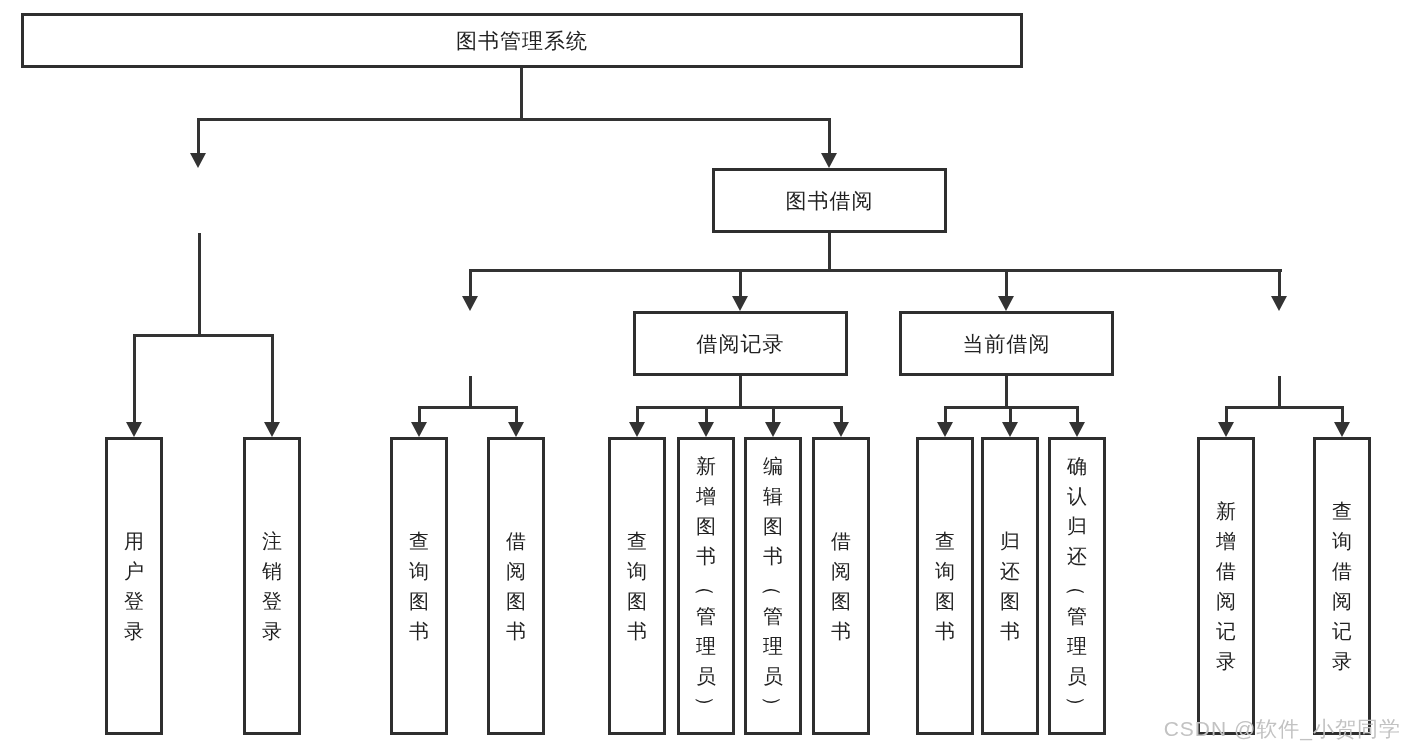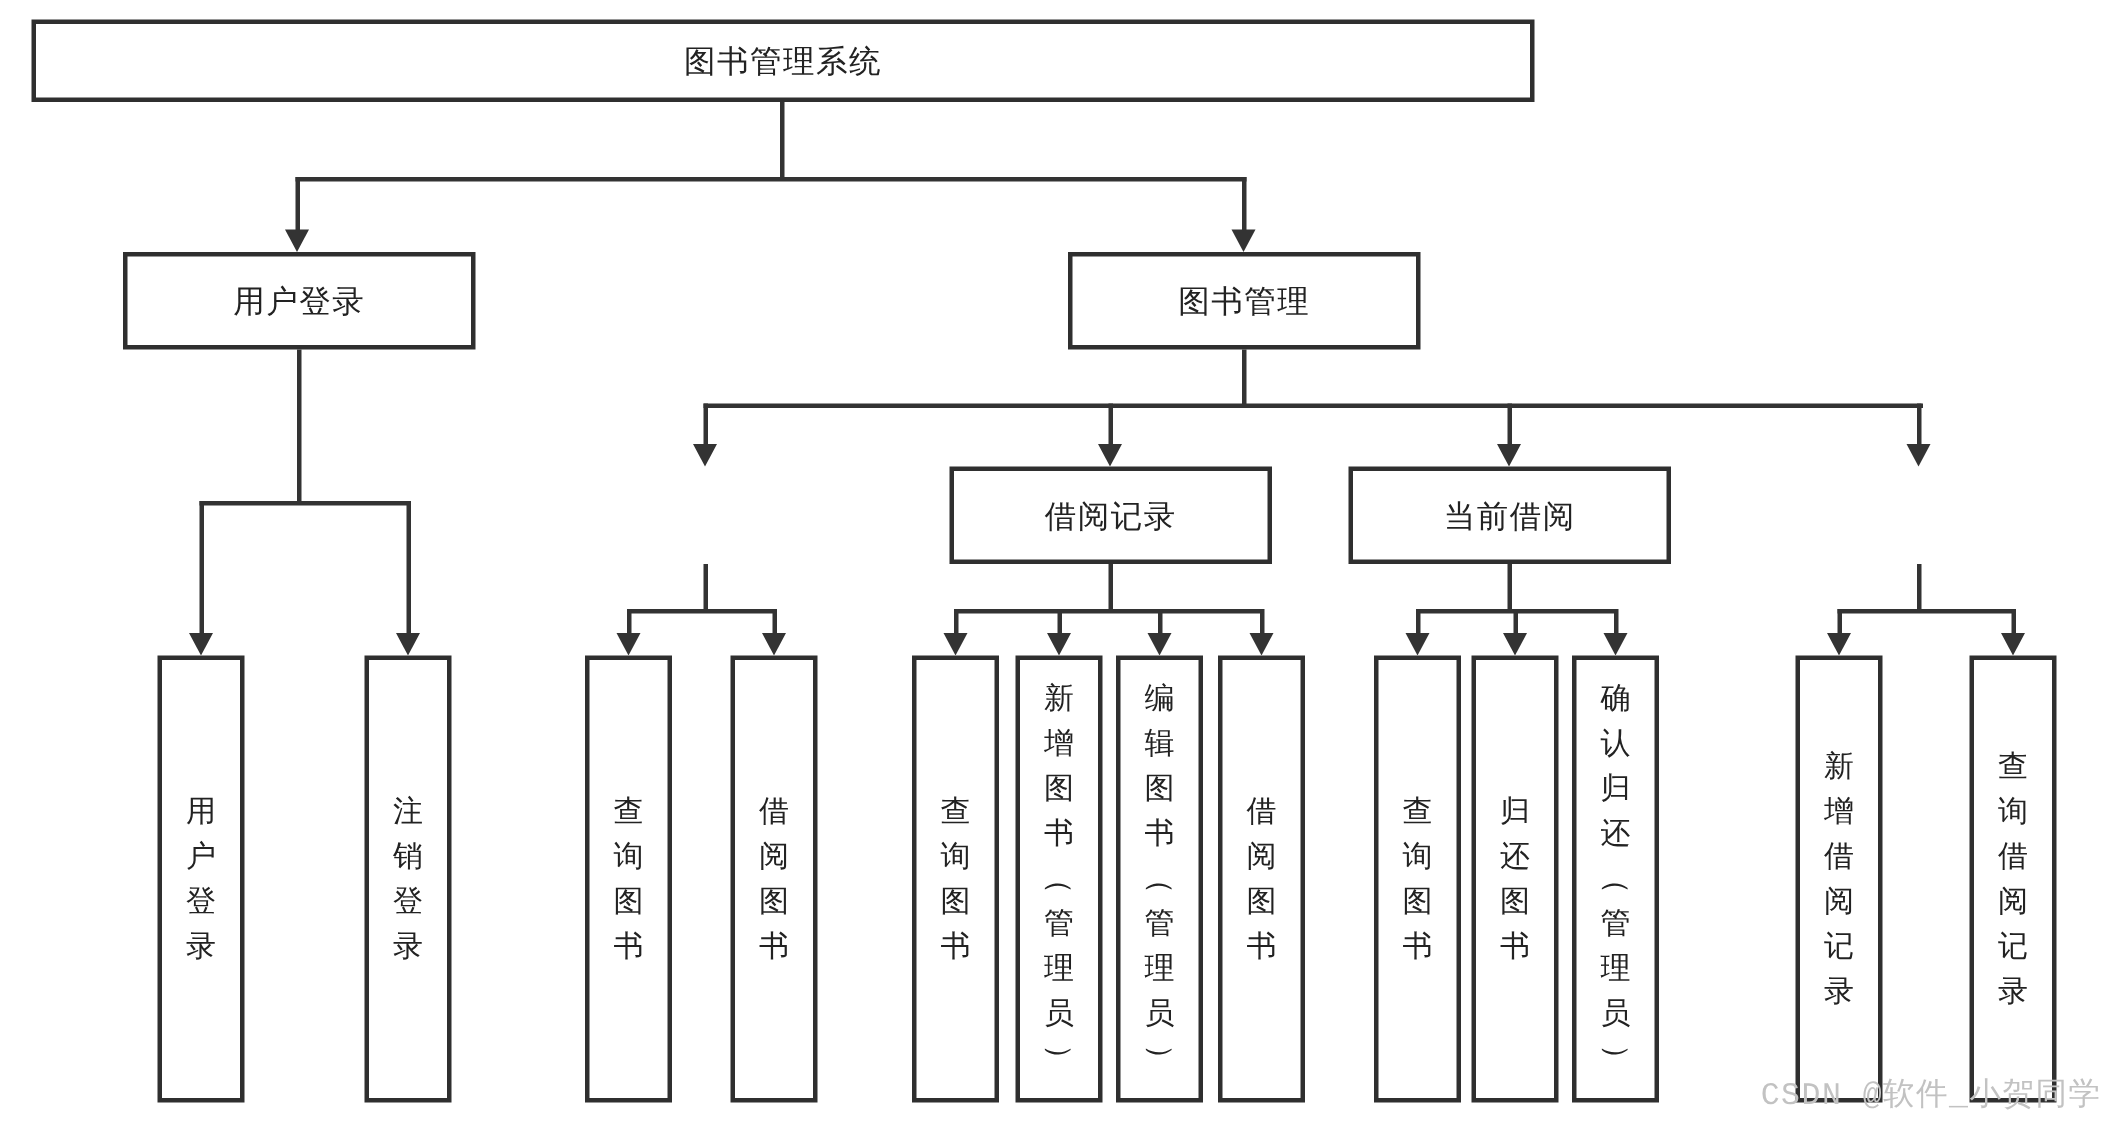--- a/index.html
+++ b/index.html
@@ -19,44 +19,41 @@
   }
   .vrot{transform:rotate(90deg);}
   .line{position:absolute;background:#333333;}
   .ah{
     position:absolute;width:0;height:0;
     border-left:8px solid transparent;border-right:8px solid transparent;
     border-top:15px solid #333333;
   }
   .watermark{
     position:absolute;top:715px;right:4px;font-size:21px;color:#c2c2c2;
-    z-index:9;letter-spacing:1px;white-space:nowrap;font-family:Liberation Mono, monospace;
+    z-index:9;letter-spacing:1px;white-space:nowrap;
   }
 </style>
 </head>
 <body>
 
 <div class="canvas">
 
   <div class="node h" style="left:21px;top:13px;width:1002px;height:55px">
     <span>图书管理系统</span>
   </div>
 
   <div class="line" style="left:520px;top:68px;width:3px;height:52px"></div>
   <div class="line" style="left:197px;top:118px;width:634px;height:3px"></div>
   <div class="line" style="left:197px;top:118px;width:3px;height:37px"></div>
   <div class="ah" style="left:190px;top:153px"></div>
   <div class="line" style="left:828px;top:118px;width:3px;height:37px"></div>
   <div class="ah" style="left:821px;top:153px"></div>
 
-  <div class="node h" style="left:82px;top:168px;width:235px;height:65px">
-    <span>用户登录</span>
-  </div>
   <div class="node h" style="left:712px;top:168px;width:235px;height:65px">
-    <span>图书管理</span>
+    <span>图书借阅</span>
   </div>
 
   <div class="line" style="left:198px;top:233px;width:3px;height:103px"></div>
   <div class="line" style="left:133px;top:334px;width:141px;height:3px"></div>
   <div class="line" style="left:133px;top:334px;width:3px;height:90px"></div>
   <div class="ah" style="left:126px;top:422px"></div>
   <div class="line" style="left:271px;top:334px;width:3px;height:90px"></div>
   <div class="ah" style="left:264px;top:422px"></div>
 
   <div class="line" style="left:828px;top:233px;width:3px;height:39px"></div>

